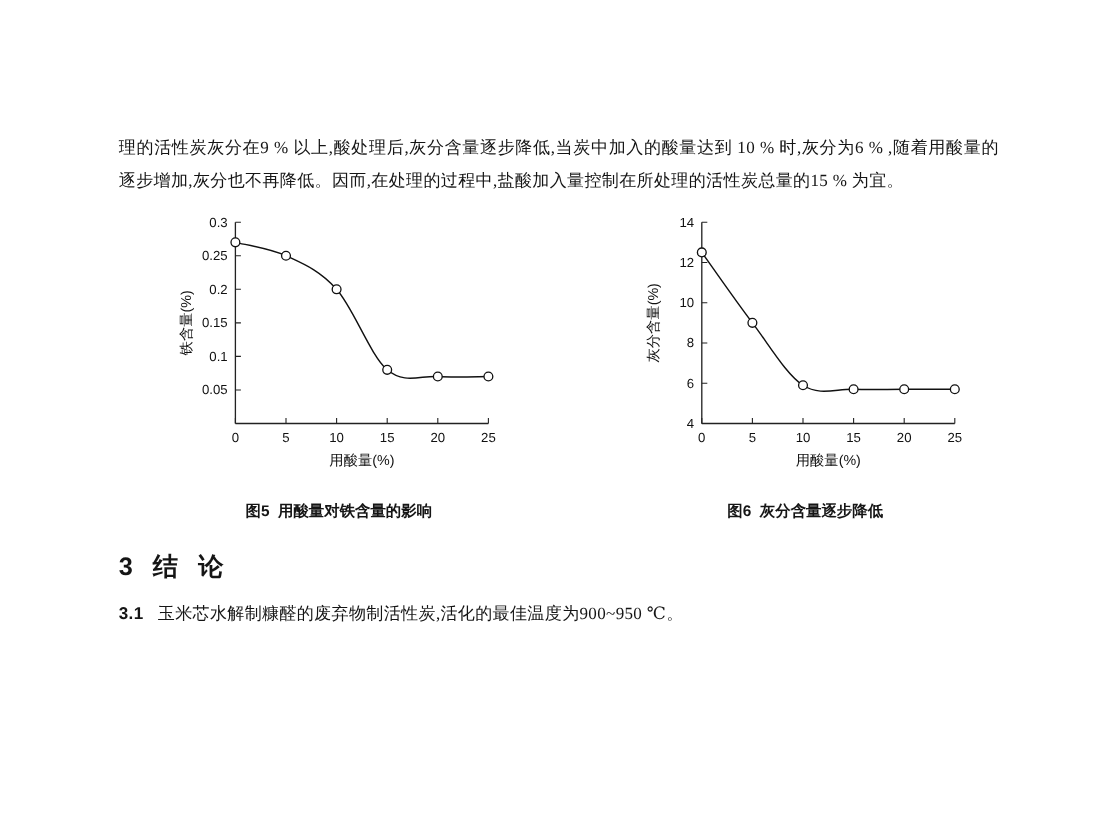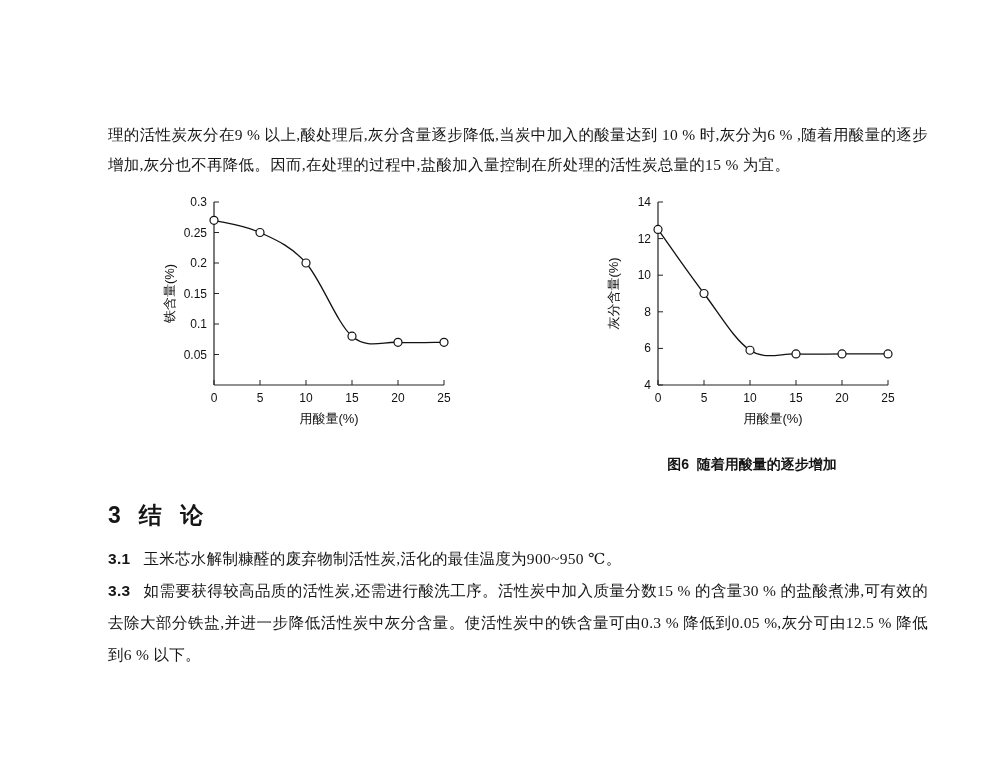--- a/index.html
+++ b/index.html
@@ -5,21 +5,21 @@
   * { margin: 0; padding: 0; box-sizing: border-box; }
   html, body { width: 1000px; height: 760px; background: #ffffff; }
   body {
     font-family: "Liberation Serif", "DejaVu Serif", serif;
     color: #151515;
     overflow: hidden;
   }
   .page {
     width: 1000px;
     height: 551px;
-    padding: 120px 72px 20px 108px;
+    padding: 120px 92px 20px 108px;
   }
   .intro {
     font-size: 15.5px;
     line-height: 30px;
     text-align: justify;
     letter-spacing: 0.3px;
   }
   .figures-row {
     display: flex;
     justify-content: space-between;
@@ -103,20 +103,21 @@
           <text x="171" y="231" text-anchor="middle" font-size="13" fill="#111">用酸量(%)</text>
           <text x="16" y="101.5" text-anchor="middle" font-size="13" fill="#111" transform="rotate(-90 16 101.5)">铁含量(%)</text>
           <path d="M 56 28.299999999999976 C 63.666666666666664 30.33333333333331, 86.66666666666667 33.383333333333326, 102 40.49999999999999 C 117.33333333333333 47.61666666666666, 132.66666666666666 53.716666666666654, 148 70.99999999999999 C 163.33333333333334 88.28333333333332, 178.66666666666666 130.98333333333335, 194 144.20000000000002 C 209.33333333333334 157.41666666666669, 224.66666666666666 149.28333333333333, 240 150.29999999999998 C 255.33333333333334 151.31666666666663, 278.3333333333333 150.29999999999998, 286 150.29999999999998" fill="none" stroke="#111" stroke-width="1.3"></path>
           <circle cx="56" cy="28.299999999999976" r="4" fill="#fff" stroke="#111" stroke-width="1.2"></circle>
           <circle cx="102" cy="40.49999999999999" r="4" fill="#fff" stroke="#111" stroke-width="1.2"></circle>
           <circle cx="148" cy="70.99999999999999" r="4" fill="#fff" stroke="#111" stroke-width="1.2"></circle>
           <circle cx="194" cy="144.20000000000002" r="4" fill="#fff" stroke="#111" stroke-width="1.2"></circle>
           <circle cx="240" cy="150.29999999999998" r="4" fill="#fff" stroke="#111" stroke-width="1.2"></circle>
           <circle cx="286" cy="150.29999999999998" r="4" fill="#fff" stroke="#111" stroke-width="1.2"></circle>
         </svg>
+      <figcaption class="fig-caption">图5  用酸量对铁含量的影响</figcaption>
     </figure>
 
     <figure class="figure">
       <svg viewBox="0 0 300 248" width="300" height="248">
           <line x1="56" y1="10" x2="56" y2="193" stroke="#222" stroke-width="1.2"></line>
           <line x1="56" y1="193" x2="286" y2="193" stroke="#222" stroke-width="1.2"></line>
           <line x1="56" y1="193" x2="61" y2="193" stroke="#222" stroke-width="1"></line>
           <text x="49" y="197" text-anchor="end" font-size="12" fill="#111">4</text>
           <line x1="56" y1="156.4" x2="61" y2="156.4" stroke="#222" stroke-width="1"></line>
           <text x="49" y="160.4" text-anchor="end" font-size="12" fill="#111">6</text>
@@ -143,31 +144,28 @@
           <text x="171" y="231" text-anchor="middle" font-size="13" fill="#111">用酸量(%)</text>
           <text x="16" y="101.5" text-anchor="middle" font-size="13" fill="#111" transform="rotate(-90 16 101.5)">灰分含量(%)</text>
           <path d="M 56 37.45 C 63.666666666666664 48.125, 86.66666666666667 81.37, 102 101.5 C 117.33333333333333 121.63, 132.66666666666666 148.165, 148 158.23 C 163.33333333333334 168.295, 178.66666666666666 161.27999999999997, 194 161.89 C 209.33333333333334 162.5, 224.66666666666666 161.89, 240 161.89 C 255.33333333333334 161.89, 278.3333333333333 161.89, 286 161.89" fill="none" stroke="#111" stroke-width="1.3"></path>
           <circle cx="56" cy="37.45" r="4" fill="#fff" stroke="#111" stroke-width="1.2"></circle>
           <circle cx="102" cy="101.5" r="4" fill="#fff" stroke="#111" stroke-width="1.2"></circle>
           <circle cx="148" cy="158.23" r="4" fill="#fff" stroke="#111" stroke-width="1.2"></circle>
           <circle cx="194" cy="161.89" r="4" fill="#fff" stroke="#111" stroke-width="1.2"></circle>
           <circle cx="240" cy="161.89" r="4" fill="#fff" stroke="#111" stroke-width="1.2"></circle>
           <circle cx="286" cy="161.89" r="4" fill="#fff" stroke="#111" stroke-width="1.2"></circle>
         </svg>
-      <figcaption class="fig-caption">图6  随着用酸量的逐步增加</figcaption>
+      <figcaption class="fig-caption">图6  灰分含量逐步降低</figcaption>
     </figure>
   </div>
 
   <h2 class="section-heading">
     <span class="sec-num">3</span>
     <span class="sec-title">结 论</span>
   </h2>
 
   <div class="conclusions">
     <p class="conclusion">
       <span class="c-num">3.1</span><span>玉米芯水解制糠醛的废弃物制活性炭,活化的最佳温度为900~950 ℃。</span>
     </p>
-    <p class="conclusion">
-      <span class="c-num">3.3</span><span>如需要获得较高品质的活性炭,还需进行酸洗工序。活性炭中加入质量分数15 % 的含量30 % 的盐酸煮沸,可有效的去除大部分铁盐,并进一步降低活性炭中灰分含量。使活性炭中的铁含量可由0.3 % 降低到0.05 %,灰分可由12.5 % 降低到6 % 以下。</span>
-    </p>
   </div>
 
 </div>
 
 </body></html>

